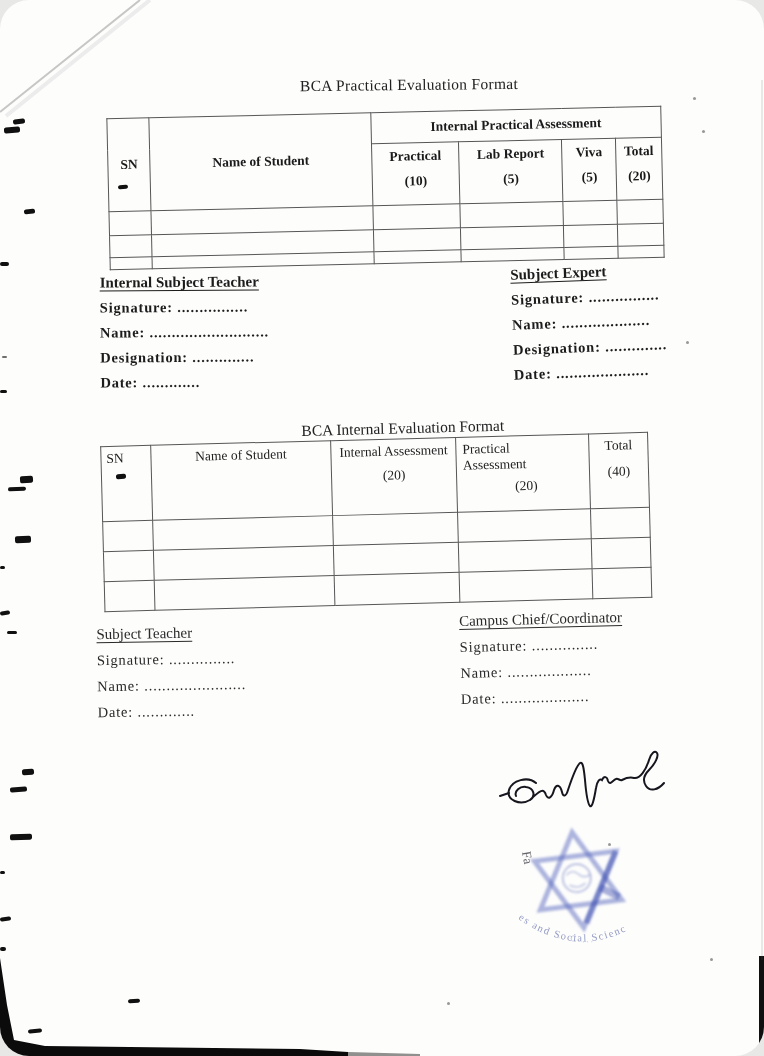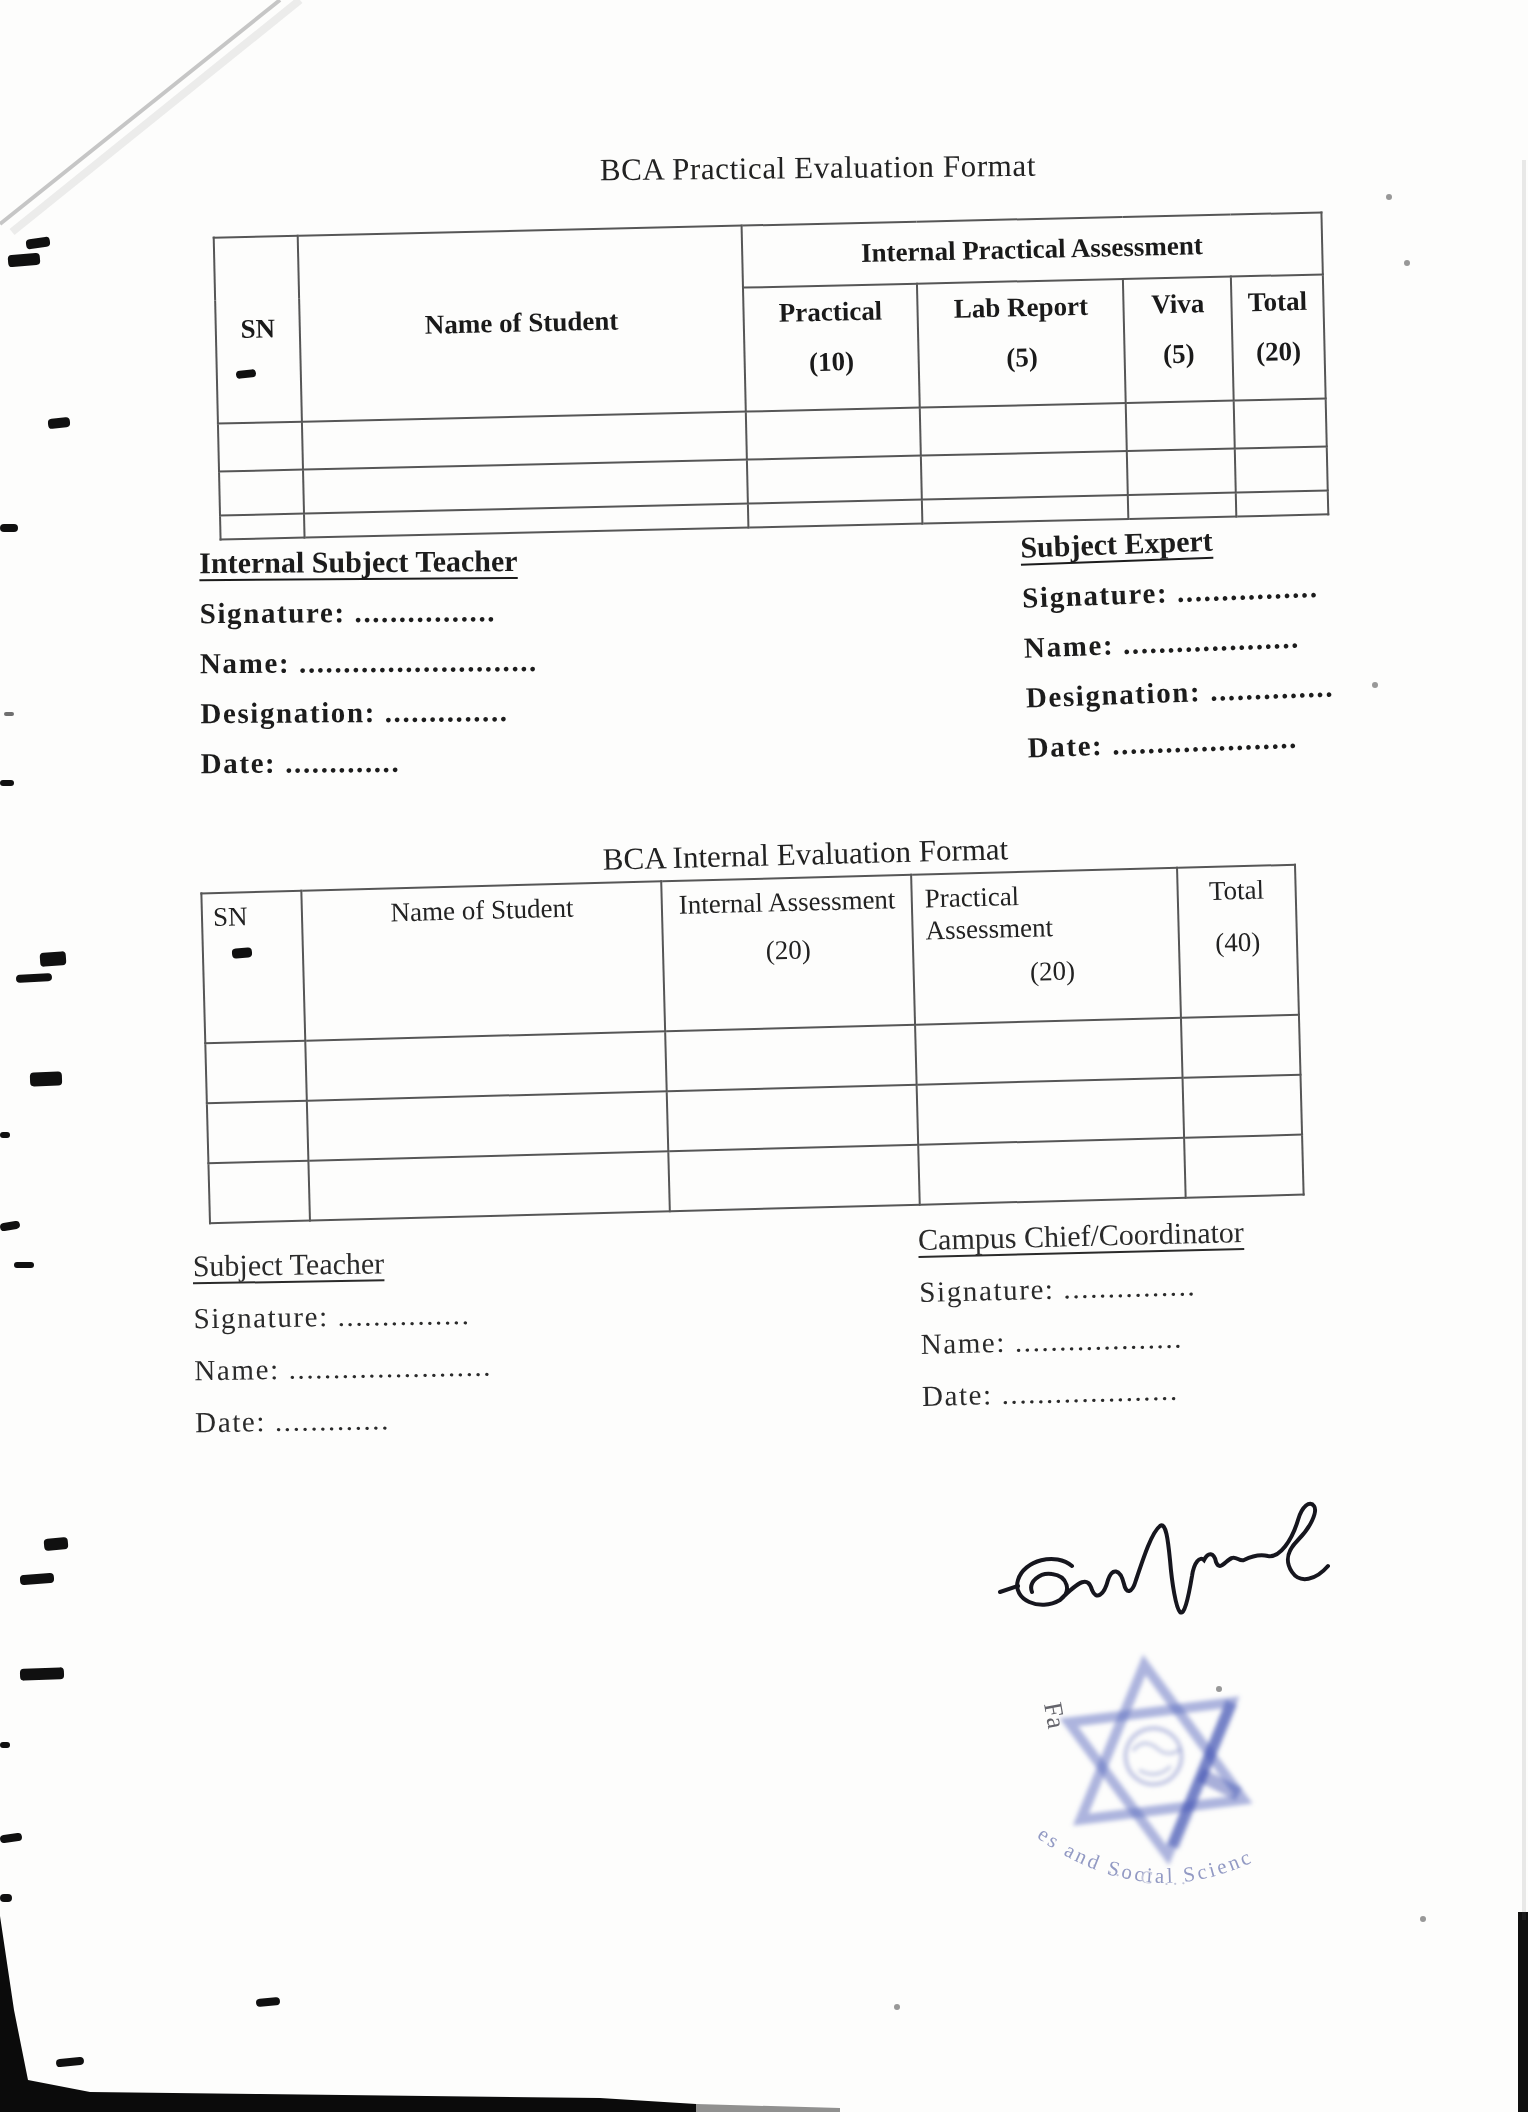--- a/index.html
+++ b/index.html
@@ -1,20 +1,21 @@
 <!DOCTYPE html>
 <html><head>
 <meta charset="utf-8">
 <style>
   html,body{margin:0;padding:0;background:#e8e8e6;}
   .page{
     position:relative;width:764px;height:1056px;margin:0 auto;
     background:#fdfdfc;overflow:hidden;
     font-family:"Liberation Serif","DejaVu Serif",serif;
     color:#1c1c1c;
+    border-radius:29px;
   }
   
   .doc-title{
     position:absolute;left:0;right:0;text-align:center;
     font-size:15.5px;letter-spacing:.3px;color:#222;
   }
   .title1{top:76px;transform:translateX(27px) rotate(-0.6deg);}
   
   table{border-collapse:collapse;width:100%;table-layout:fixed;}
   td{border:1px solid #565656;padding:0;vertical-align:top;overflow:hidden;}

